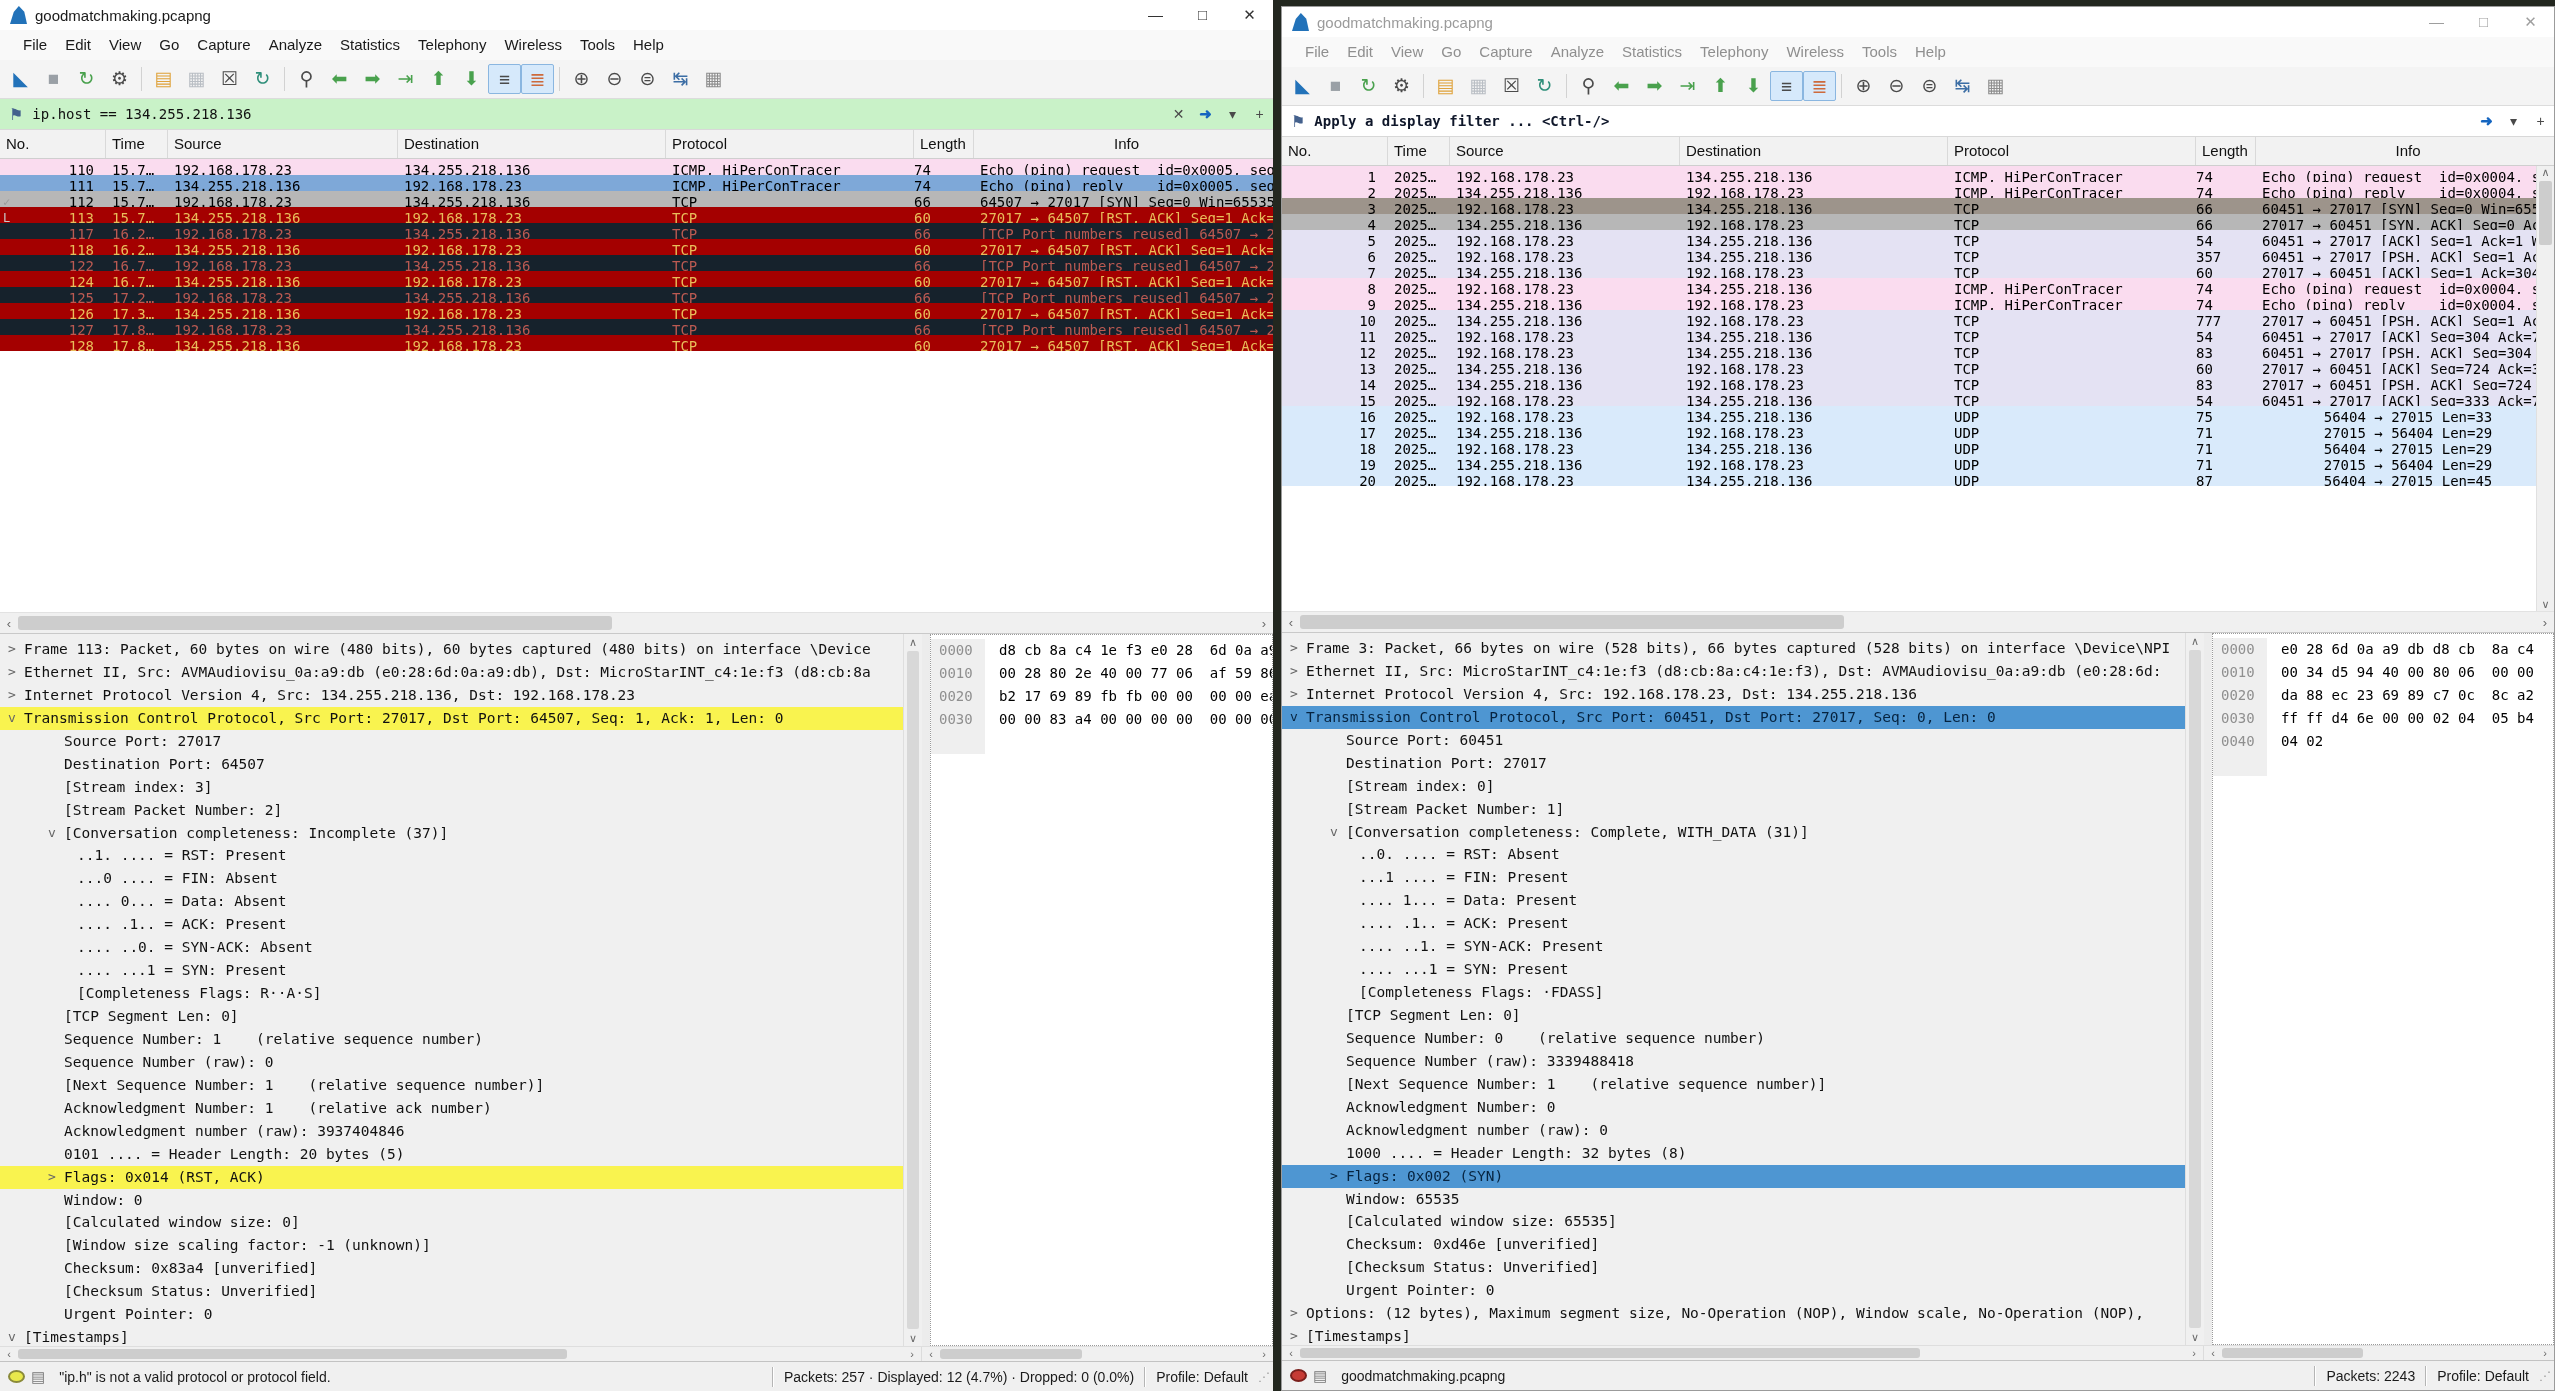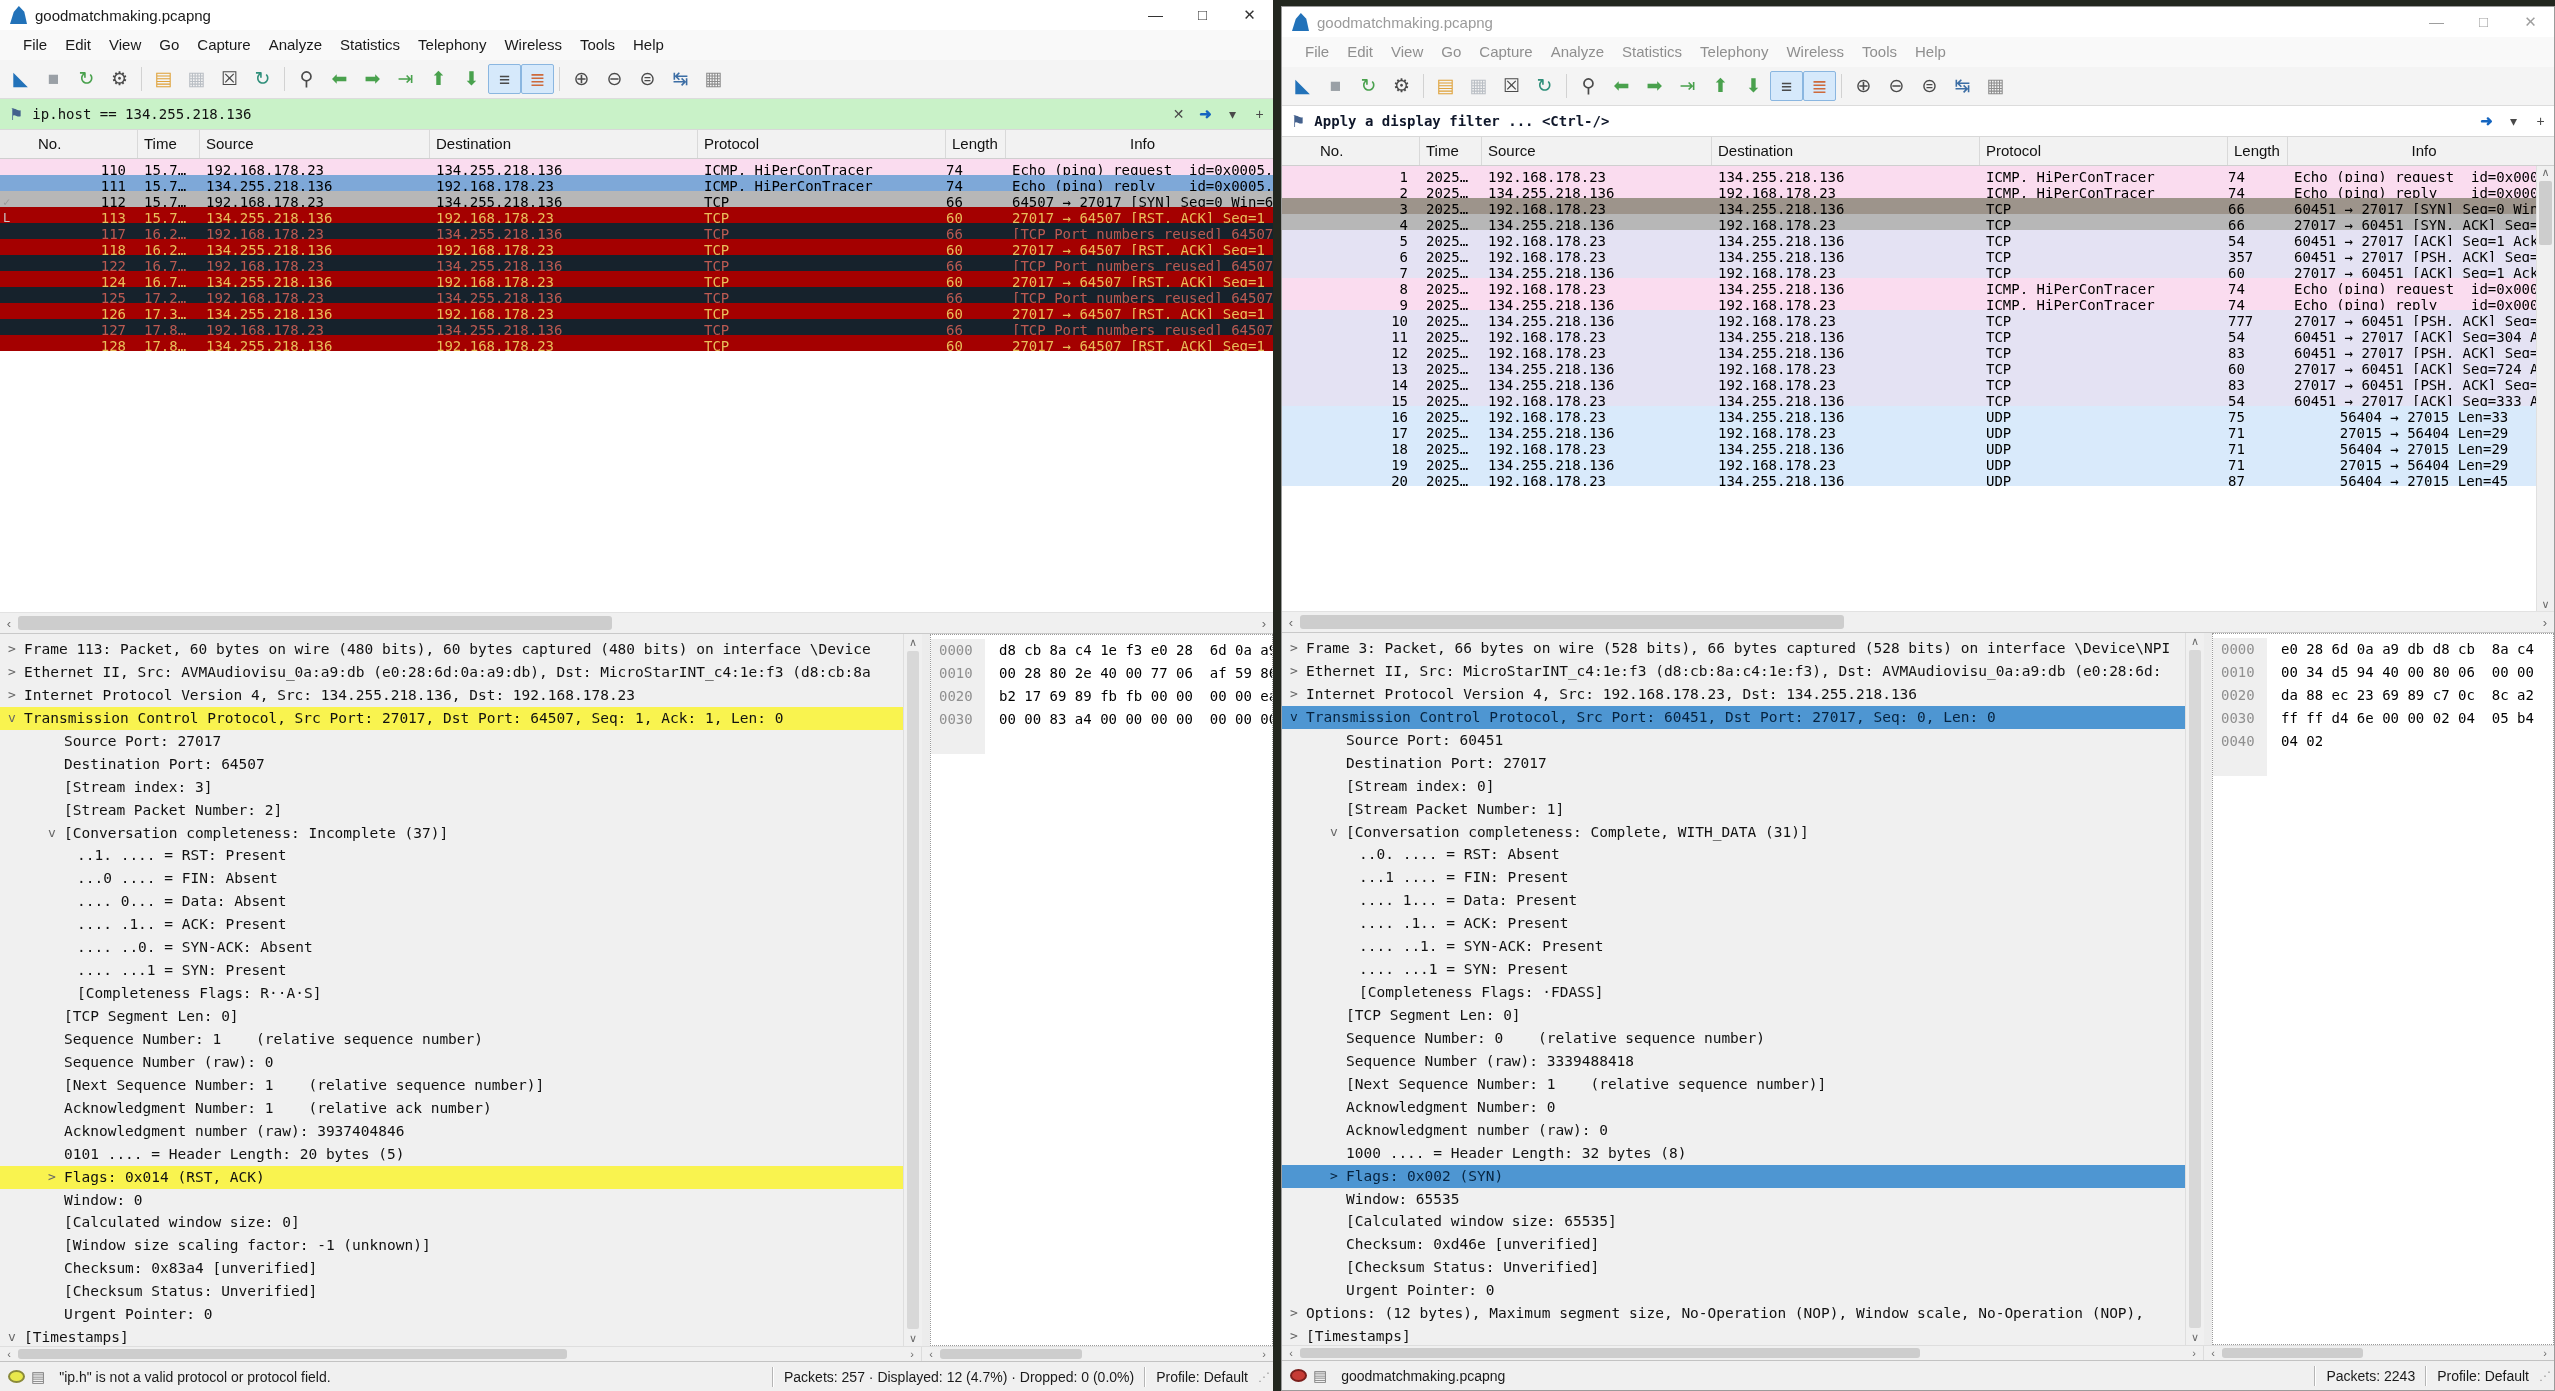--- a/index.html
+++ b/index.html
@@ -35,21 +35,21 @@
   .f-white{background:#ffffff;}
   .fbm{color:#44618d;font-size:16px;margin:0 9px;flex:none;}
   .fval{flex:1;font-family:"DejaVu Sans Mono",monospace;font-size:14px;color:#111;white-space:pre;overflow:hidden;}
   .fph{color:#0f172a;font-weight:bold;}
   .fbtn{width:27px;text-align:center;color:#4a4a4a;font-size:14px;flex:none;}
   .fapply{color:#1565c0;font-weight:bold;font-size:15px;}
   
   .listhdr{height:28px;display:flex;background:#f2f2f2;border-bottom:1px solid #cfcfcf;flex:none;font-size:15px;color:#111;}
   .hcell{line-height:28px;padding-left:6px;border-right:1px solid #d9d9d9;box-sizing:border-box;
          overflow:hidden;white-space:nowrap;flex:none;}
-  .cno{width:106px;margin-left:32px;}.ctime{width:62px;}.csrc{width:230px;}.cdst{width:268px;}.cproto{width:248px;}
+  .cno{width:106px;}.ctime{width:62px;}.csrc{width:230px;}.cdst{width:268px;}.cproto{width:248px;}
   .clen{width:60px;}.cinfo{flex:1;border-right:none;text-align:center;}
   .list{flex:1;overflow:hidden;background:#ffffff;position:relative;display:flex;flex-direction:column;}
   .prow{display:flex;height:16px;line-height:22.6px;font-family:"DejaVu Sans Mono",monospace;font-size:14px;
         color:#000;position:relative;flex:none;overflow:hidden;}
   .prow span{box-sizing:border-box;}
   .prow .cno{text-align:right;padding-right:12px;}
   .prow .ctime,.prow .csrc,.prow .cdst,.prow .cproto{padding-left:6px;overflow:hidden;white-space:nowrap;}
   .prow .clen{text-align:left;padding-right:6px;}
   .prow .cinfo{white-space:pre;overflow:hidden;padding-left:6px;}
   .pm{position:absolute;left:3px;top:0;width:14px;color:#9a9a9a;font-size:12px;}

